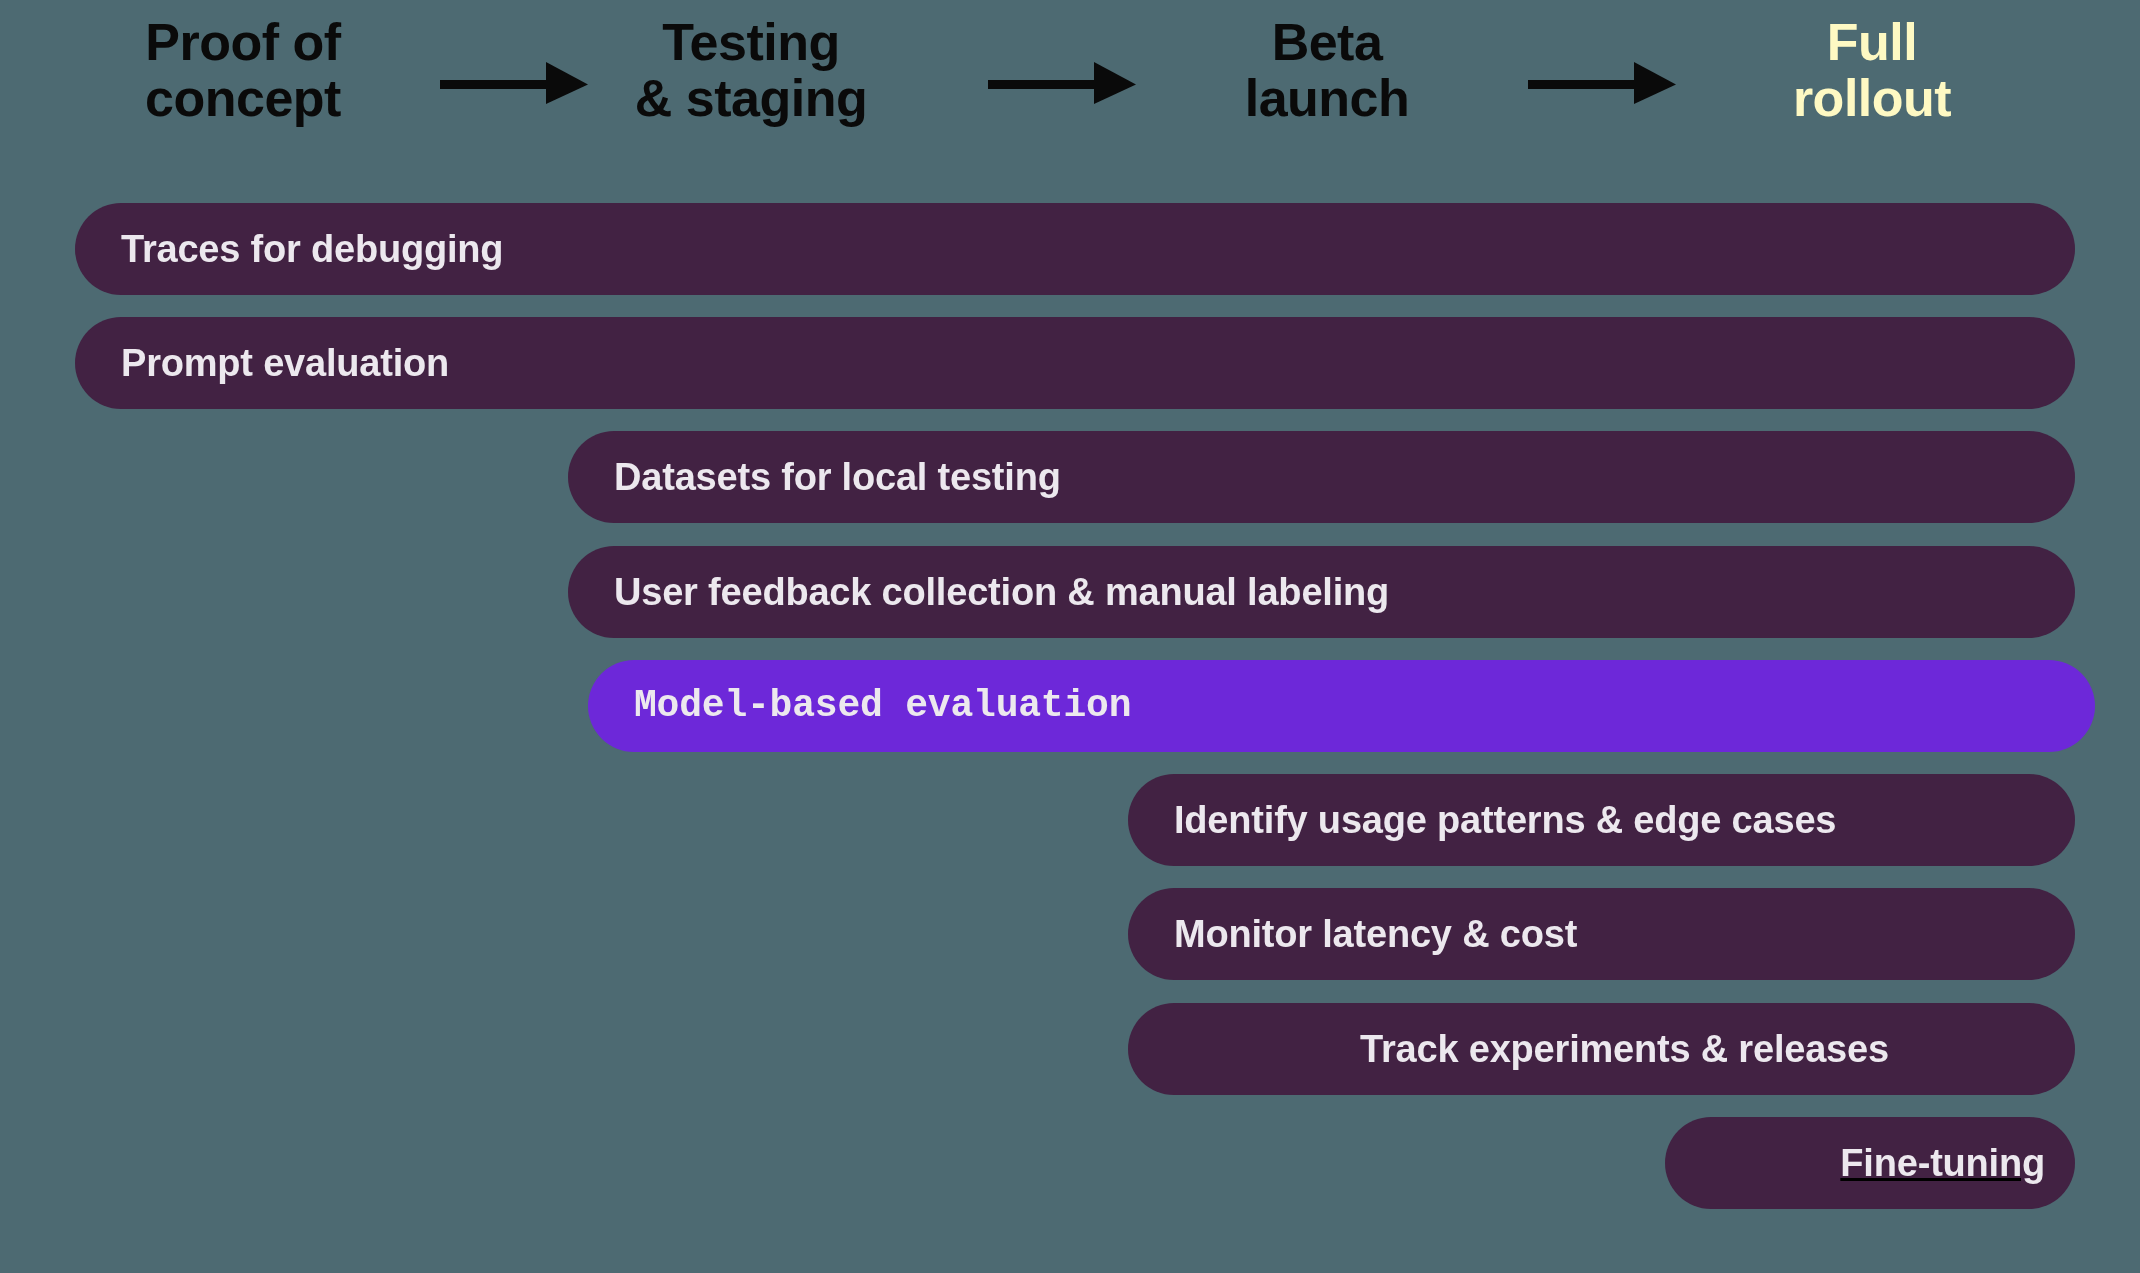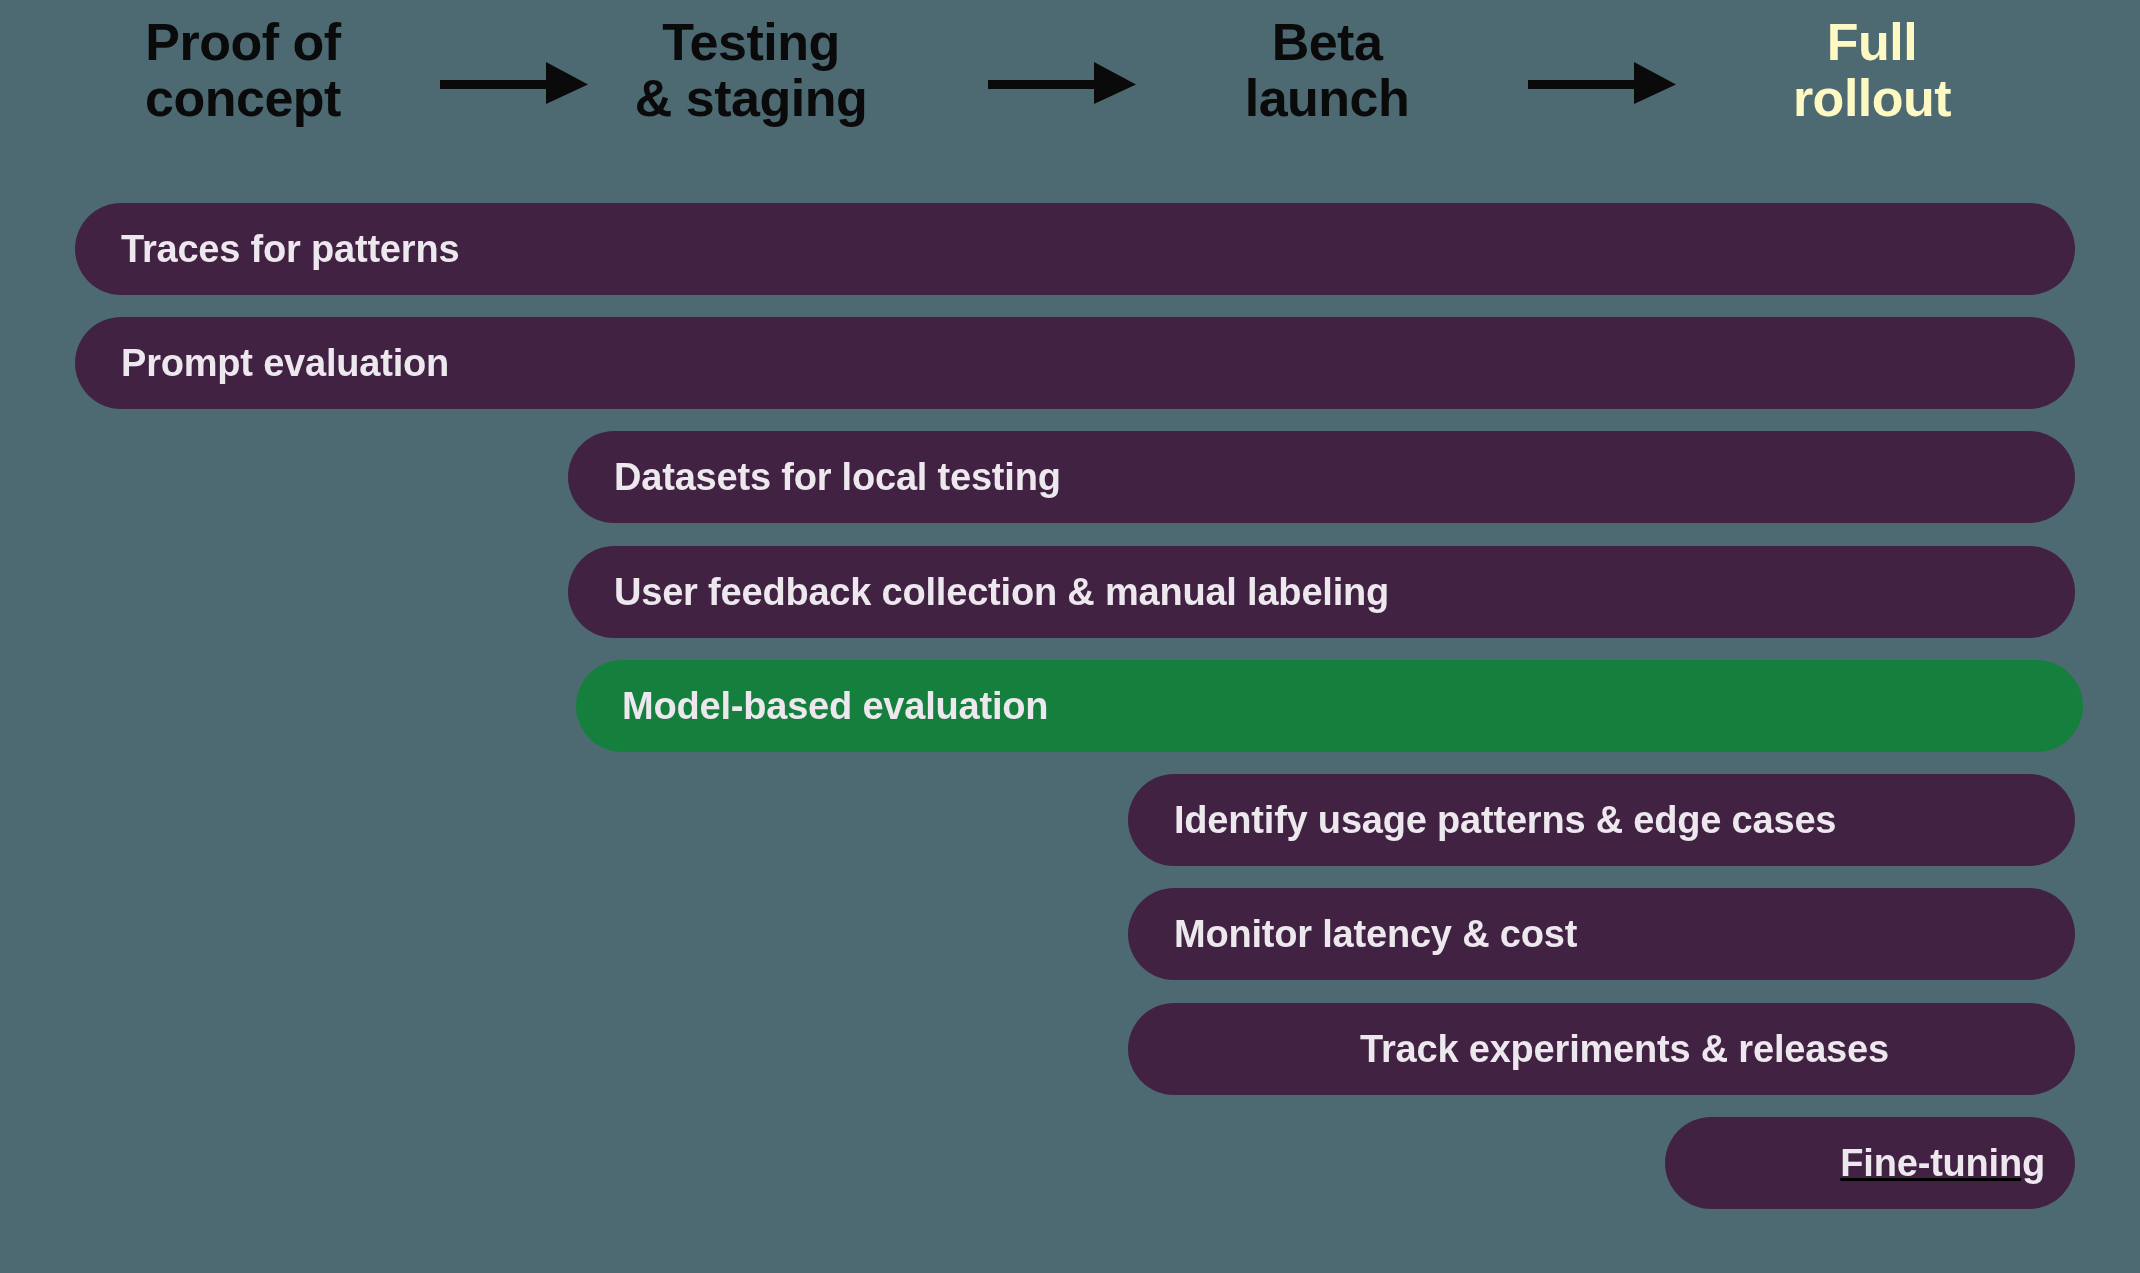--- a/index.html
+++ b/index.html
@@ -89,32 +89,32 @@
         <polygon points="106,2 148,24.5 106,44" fill="#0a0a0a"></polygon>
       </svg>
     </div>
     <div class="arrow" style="left: 1528px; width: 148px;">
       <svg width="148" height="46" viewBox="0 0 148 46">
         <rect x="0" y="20" width="110" height="9" fill="#0a0a0a"></rect>
         <polygon points="106,2 148,24.5 106,44" fill="#0a0a0a"></polygon>
       </svg>
     </div>
     <div class="bar align-left" style="left: 75px; width: 2000px; top: 203px; background: rgb(66, 34, 67);">
-      <span class="bar-label" style="color: rgb(236, 232, 238);">Traces for patterns</span>
+      <span class="bar-label" style="color: rgb(236, 232, 238);">Traces for debugging</span>
     </div>
     <div class="bar align-left" style="left: 75px; width: 2000px; top: 317px; background: rgb(66, 34, 67);">
       <span class="bar-label" style="color: rgb(236, 232, 238);">Prompt evaluation</span>
     </div>
     <div class="bar align-left" style="left: 568px; width: 1507px; top: 431px; background: rgb(66, 34, 67);">
       <span class="bar-label" style="color: rgb(236, 232, 238);">Datasets for local testing</span>
     </div>
     <div class="bar align-left" style="left: 568px; width: 1507px; top: 546px; background: rgb(66, 34, 67);">
       <span class="bar-label" style="color: rgb(236, 232, 238);">User feedback collection &amp; manual labeling</span>
     </div>
-    <div class="bar align-left" style="left: 576px; width: 1507px; top: 660px; background: #15803d;">
+    <div class="bar align-left" style="left: 588px; width: 1507px; top: 660px; background: #6d28d9; font-family: Liberation Mono, monospace;">
       <span class="bar-label" style="color: rgb(236, 232, 238);">Model-based evaluation</span>
     </div>
     <div class="bar align-left" style="left: 1128px; width: 947px; top: 774px; background: rgb(66, 34, 67);">
       <span class="bar-label" style="color: rgb(236, 232, 238);">Identify usage patterns &amp; edge cases</span>
     </div>
     <div class="bar align-left" style="left: 1128px; width: 947px; top: 888px; background: rgb(66, 34, 67);">
       <span class="bar-label" style="color: rgb(236, 232, 238);">Monitor latency &amp; cost</span>
     </div>
     <div class="bar align-left" style="left: 1128px; width: 947px; top: 1003px; background: rgb(66, 34, 67); justify-content: center;">
       <span class="bar-label" style="color: rgb(236, 232, 238);">Track experiments &amp; releases</span>

